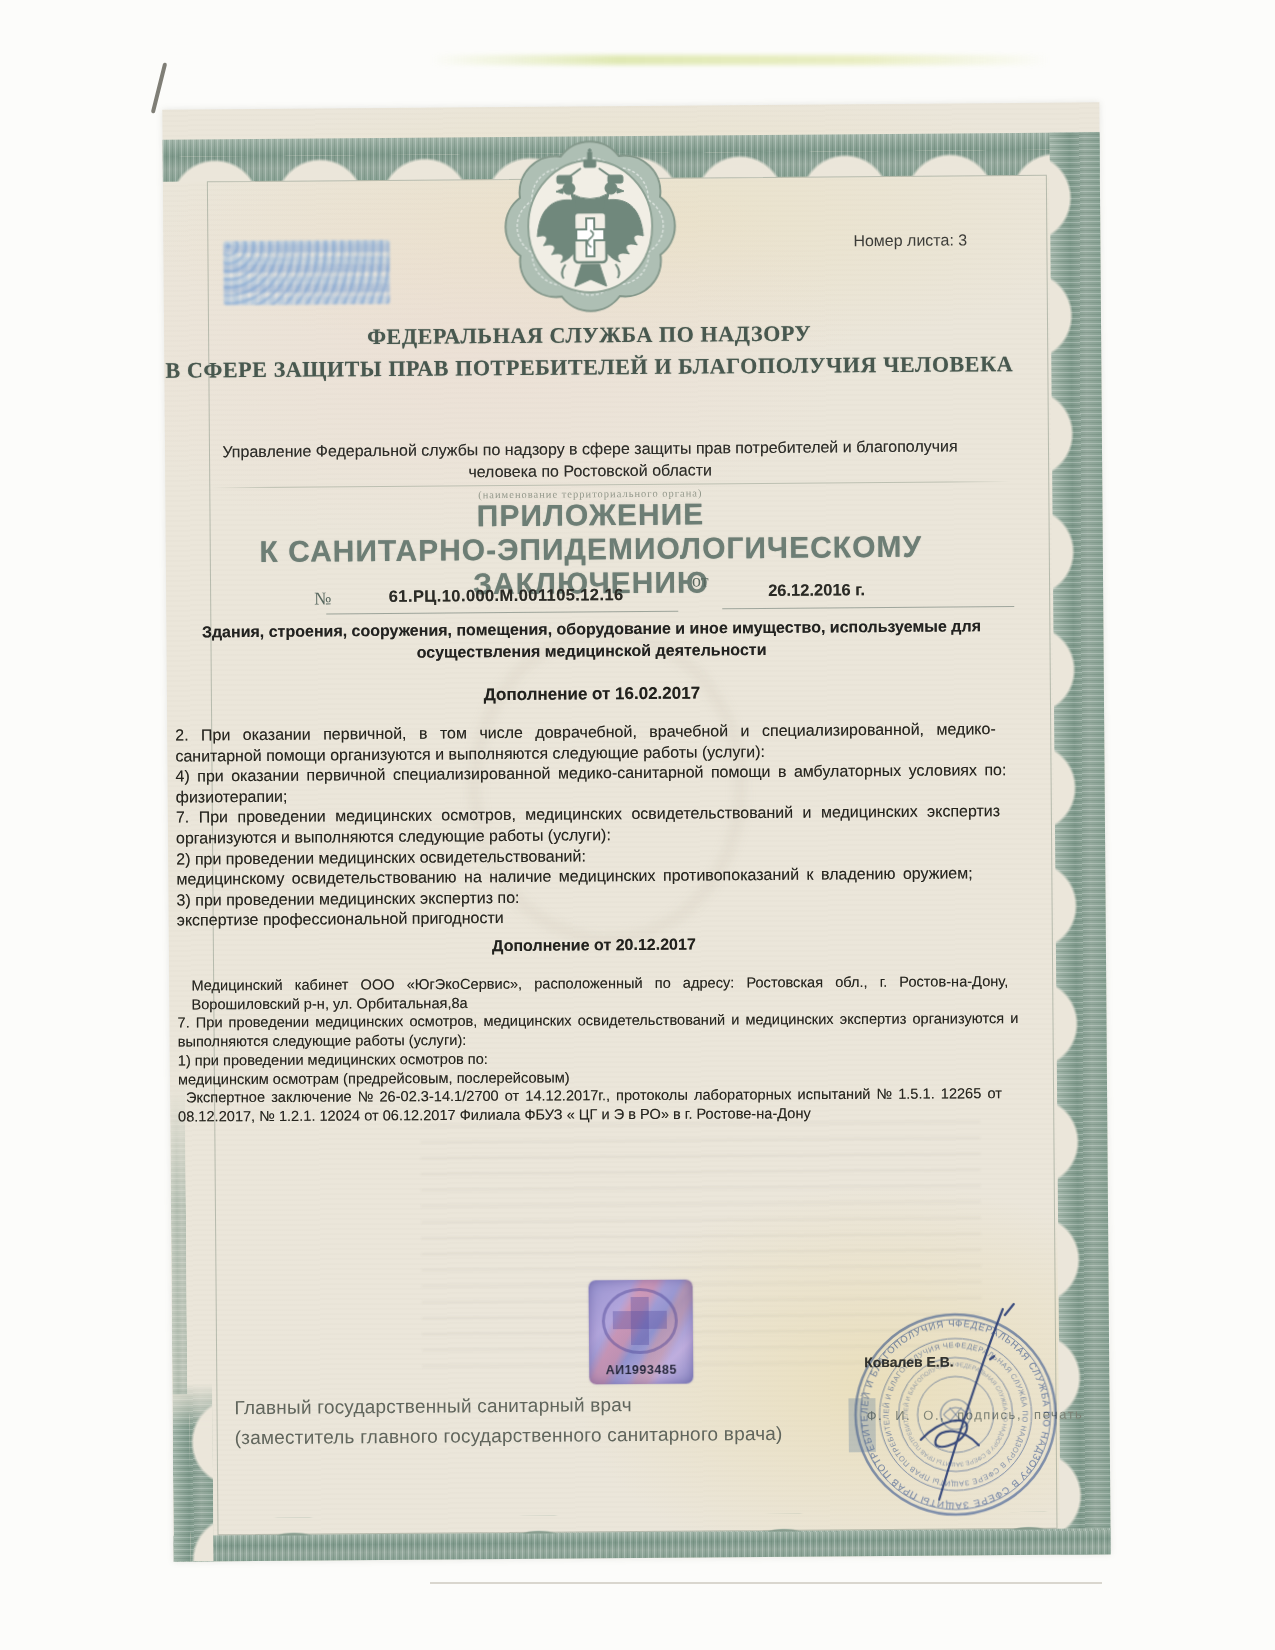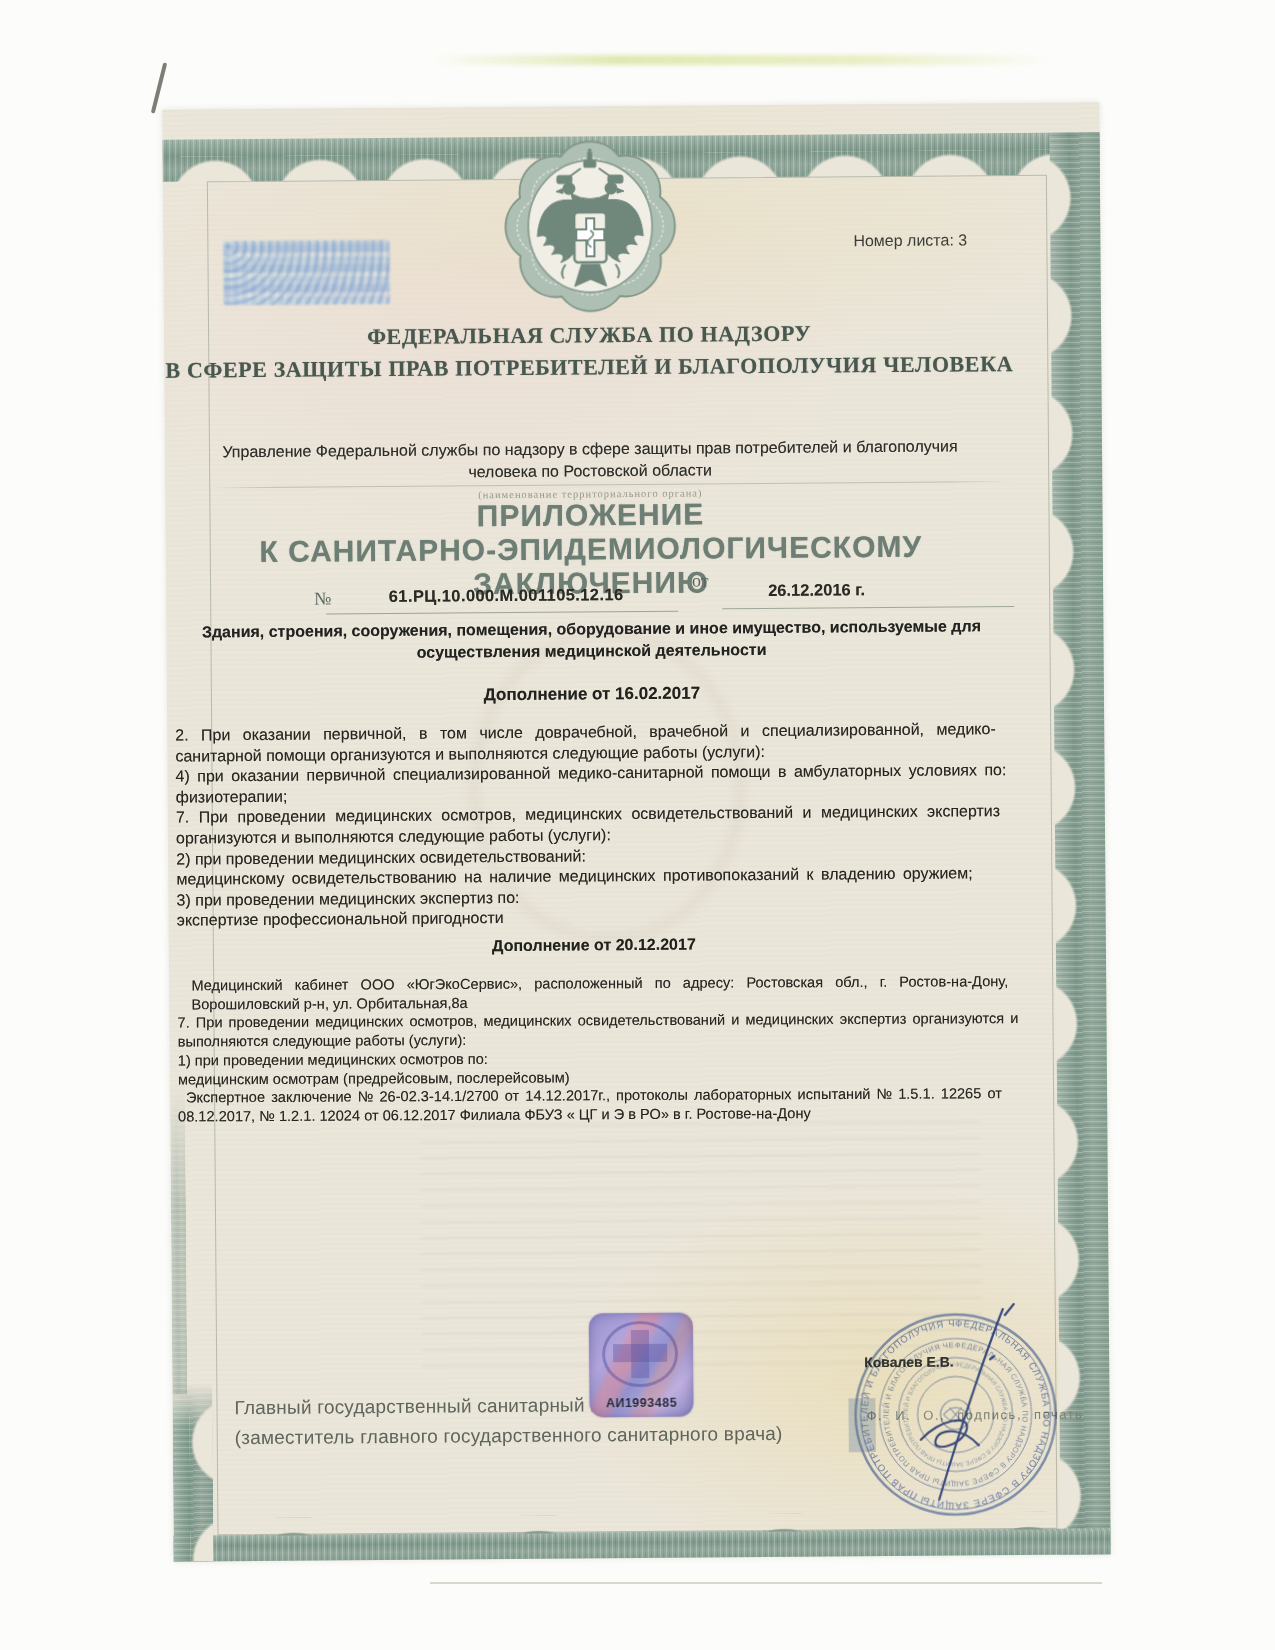--- a/index.html
+++ b/index.html
@@ -113,25 +113,25 @@
   .dop-head{font-size:17px;font-weight:700;color:#21211d;}
   .dop1{top:578px;} .dop2{top:830px;font-size:16px;}
 
   .block{position:absolute;left:8px;width:864px;z-index:2;color:#26251f;}
   .block1{top:616px;font-size:16px;line-height:20.6px;}
   .block2{top:868px;font-size:14.6px;line-height:18.7px;transform:rotate(.15deg);}
   .ln{white-space:nowrap;}
 
   
   .hologram{position:absolute;left:417px;top:1174px;width:104px;height:104px;z-index:3;
-    border-radius:14px;filter:blur(.3px);
+    border-radius:7px;filter:blur(.3px);
     box-shadow:inset 0 0 12px rgba(60,50,120,.4), 0 0 2px rgba(80,70,140,.4);
     background:
       linear-gradient(118deg, rgba(236,150,160,0) 28%, rgba(232,140,150,.5) 35% 43%, rgba(0,0,0,0) 50% 58%, rgba(225,150,140,.38) 63% 70%, rgba(0,0,0,0) 77%),
-      linear-gradient(135deg,#9793cf,#b3a6dc 30%,#8f92cd 55%,#bfaede 78%,#8d8cc6); margin-top: 33px;}
+      linear-gradient(135deg,#9793cf,#b3a6dc 30%,#8f92cd 55%,#bfaede 78%,#8d8cc6);}
   .holo-emblem{position:absolute;left:13px;top:8px;width:76px;height:66px;
     border:3px solid rgba(80,70,150,.45);border-radius:50%;}
   .holo-emblem::before{content:"";position:absolute;left:26px;top:6px;width:18px;height:48px;background:rgba(90,80,160,.38);}
   .holo-emblem::after{content:"";position:absolute;left:8px;top:20px;width:54px;height:18px;background:rgba(90,80,160,.38);}
   .holo-serial{position:absolute;left:0;right:0;bottom:7px;text-align:center;
     font-size:12.5px;font-weight:700;color:#23233a;letter-spacing:.5px;text-shadow:0 0 1px rgba(255,255,255,.45);}
 
   
   .signee{left:692px;top:1250px;font-size:14px;font-weight:700;color:#35352f;}
   .stamp{position:absolute;left:668px;top:1196px;z-index:4;mix-blend-mode:multiply;filter:blur(.3px);}

